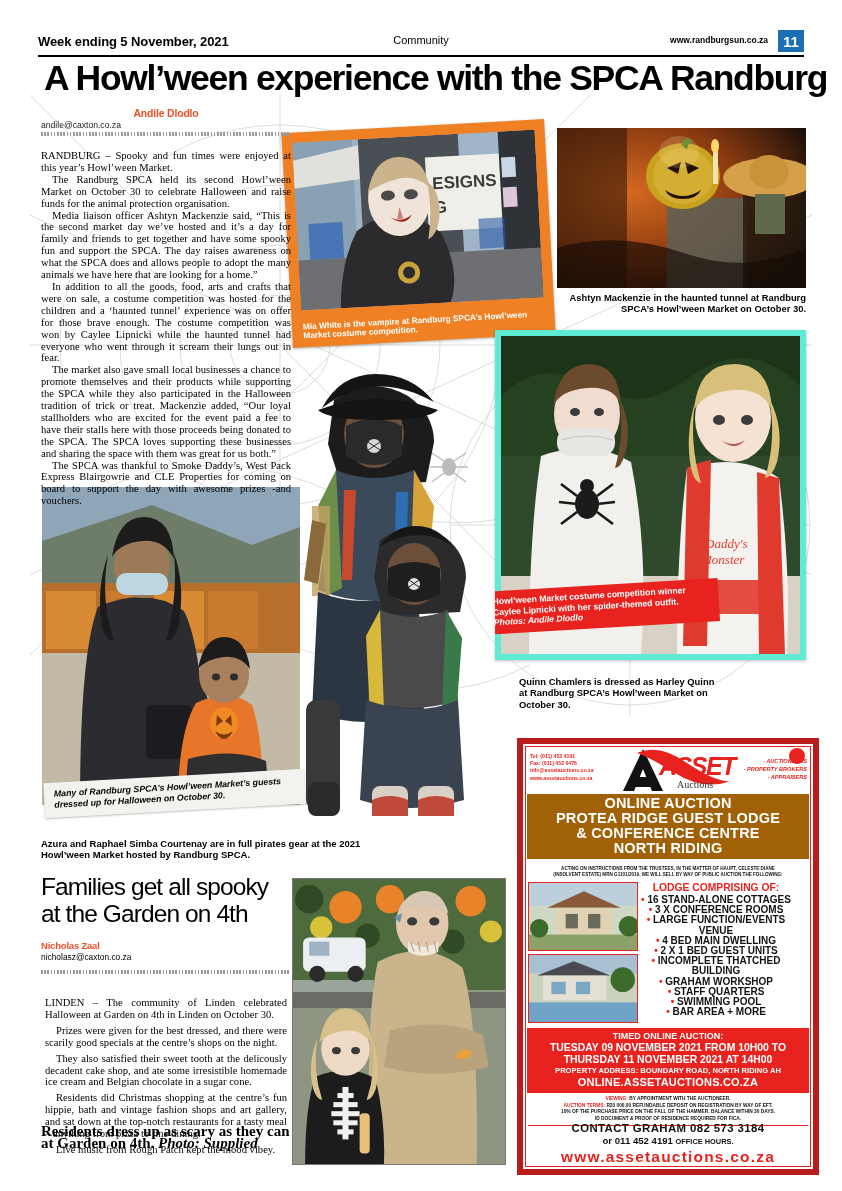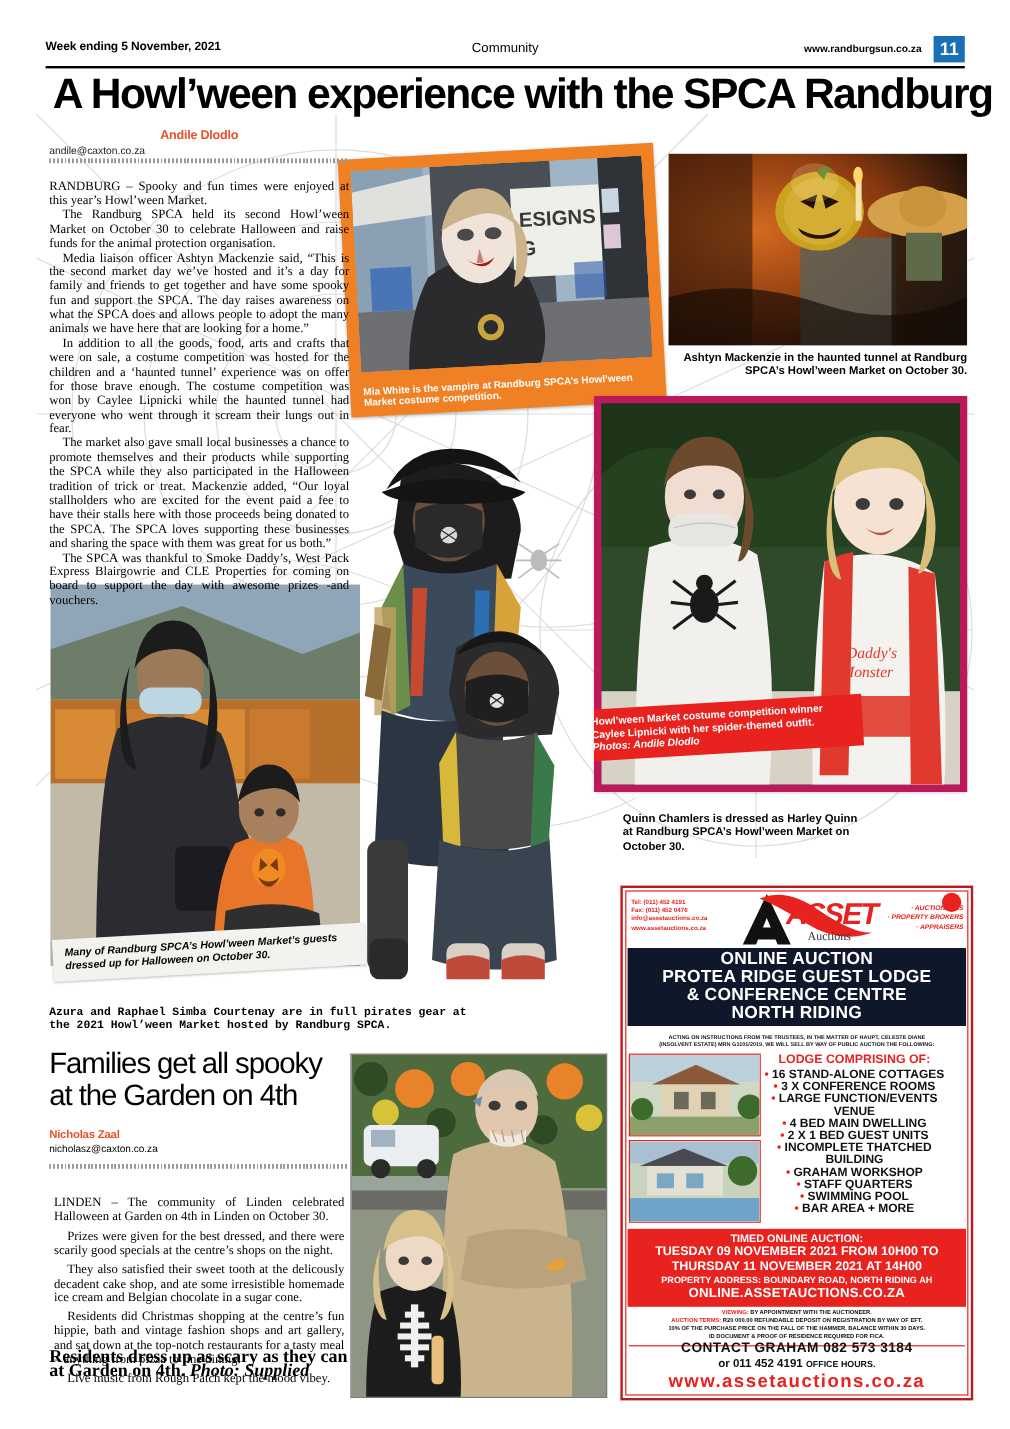--- a/index.html
+++ b/index.html
@@ -7,21 +7,21 @@
        font-family:"Liberation Serif",serif;color:#000;}
 
   .page{position:absolute;inset:0;background:#ffffff;}
 
   
   .web{position:absolute;left:30px;top:95px;width:782px;height:700px;z-index:0;opacity:.5;}
 
   
   .masthead{position:absolute;left:38px;top:32px;width:766px;height:22px;z-index:6;}
   .mh-left{position:absolute;left:0;top:2px;font-family:"Liberation Sans",sans-serif;
-           font-weight:bold;font-size:10px;letter-spacing:-.1px;}
+           font-weight:bold;font-size:13px;letter-spacing:-.1px;}
   .mh-center{position:absolute;left:0;right:0;top:2px;text-align:center;
              font-family:"Liberation Sans",sans-serif;font-size:11px;}
   .mh-right{position:absolute;right:36px;top:3px;font-family:"Liberation Sans",sans-serif;
             font-weight:bold;font-size:8.5px;}
   .pagenum{position:absolute;right:0;top:-2px;width:26px;height:22px;background:#1b6fb5;
            color:#fff;font-family:"Liberation Sans",sans-serif;font-weight:bold;font-size:15px;
            display:flex;align-items:center;justify-content:center;}
   .mh-rule{position:absolute;left:38px;top:55px;width:766px;height:2px;background:#000;z-index:6;}
 
   
@@ -76,64 +76,64 @@
   
   .p2{left:557px;top:128px;width:249px;height:160px;}
   .cap2{position:absolute;left:557px;top:292px;width:249px;z-index:6;
         font-family:"Liberation Sans",sans-serif;font-weight:bold;font-size:9.4px;
         line-height:11px;text-align:right;}
 
   
   .p3{left:288px;top:330px;width:230px;height:500px;background:transparent;z-index:4;}
 
   
-  .p4{left:495px;top:330px;width:311px;height:330px;background:#be185d;z-index:5;
+  .p4{left:495px;top:330px;width:311px;height:330px;background:#5eead4;z-index:5;
       box-shadow:0 1px 3px rgba(0,0,0,.25);}
   .p4 .img{position:absolute;left:6px;top:6px;right:6px;bottom:6px;overflow:hidden;}
   .p4 .cap{position:absolute;left:-12px;top:255px;width:218px;background:#e8231f;color:#fff;
            font-family:"Liberation Sans",sans-serif;font-weight:bold;font-size:8.6px;
            line-height:10.6px;padding:5px 8px 6px 10px;transform:rotate(-3.4deg);z-index:3;}
   .p4 .cap .ital{font-style:italic;}
 
   
   .cap5{position:absolute;left:519px;top:676px;width:200px;z-index:6;
         font-family:"Liberation Sans",sans-serif;font-weight:bold;font-size:9.4px;line-height:11.3px;}
 
   
   .p5{left:42px;top:487px;width:258px;height:318px;z-index:4;}
   .cap6{position:absolute;left:44px;top:776px;width:243px;background:#f2f2ee;z-index:7;
         transform:rotate(-3.2deg);padding:6px 8px 7px 10px;
         font-family:"Liberation Sans",sans-serif;font-weight:bold;font-style:italic;
         font-size:8.8px;line-height:11px;box-shadow:0 1px 2px rgba(0,0,0,.25);}
   .cap7{position:absolute;left:41px;top:838px;width:362px;z-index:7;
-        font-family:Liberation Mono, monospace;font-weight:bold;font-size:9.5px;line-height:11.4px;}
+        font-family:Liberation Sans, sans-serif;font-weight:bold;font-size:9.5px;line-height:11.4px;}
 
   
   .p6{left:292px;top:878px;width:212px;height:285px;z-index:4;border:1px solid #777;}
 
   
   .ad{position:absolute;left:517px;top:738px;width:290px;height:425px;z-index:7;
-      background:#fff;border:2px solid #b91c1c;}
+      background:#fff;border:6px solid #b91c1c;}
   .ad-in{position:absolute;inset:2px;border:1px solid #e8231f;}
   .ad-top{position:absolute;left:4px;top:3px;right:4px;height:46px;}
   .ad-contact{position:absolute;left:3px;top:6px;width:92px;
               font-family:"Liberation Sans",sans-serif;font-weight:bold;font-size:5.2px;
               line-height:7.2px;color:#e8231f;}
   .ad-logo{position:absolute;left:92px;top:0px;width:115px;height:46px;}
   .ad-logo .lw{position:absolute;left:40px;top:5px;
                font-family:"Liberation Sans",sans-serif;font-weight:bold;font-style:italic;
                font-size:25px;color:#e8231f;letter-spacing:-1.5px;}
   .ad-logo .lsub{position:absolute;left:58px;top:32px;font-family:"Liberation Serif",serif;
                  font-size:10px;color:#333;}
   .ad-roles{position:absolute;right:2px;top:10px;text-align:right;
             font-family:"Liberation Sans",sans-serif;font-weight:bold;font-style:italic;
             font-size:5.6px;line-height:8.2px;color:#e8231f;}
   .ad-seal{position:absolute;right:4px;top:1px;width:16px;height:16px;border-radius:50%;
            background:#e8231f;}
-  .ad-band{position:absolute;left:4px;top:50px;right:4px;background:#0f172a;color:#fff;
+  .ad-band{position:absolute;left:4px;top:50px;right:4px;background:#a16207;color:#fff;
            text-align:center;padding:2px 0 3px;
            font-family:"Liberation Sans",sans-serif;font-weight:bold;}
   .ad-band .l1{font-size:14.5px;line-height:15px;letter-spacing:.2px;}
   .ad-band .l2{font-size:14.5px;line-height:15px;letter-spacing:.2px;}
   .ad-band .l3{font-size:14.5px;line-height:15px;letter-spacing:.2px;}
   .ad-band .l4{font-size:14.5px;line-height:15px;letter-spacing:.2px;}
   .ad-acting{position:absolute;left:6px;right:6px;top:122px;text-align:center;
              font-family:"Liberation Sans",sans-serif;font-weight:bold;font-size:4.6px;
              line-height:6.4px;color:#111;}
   .ad-body{position:absolute;left:5px;top:138px;right:5px;height:140px;}

